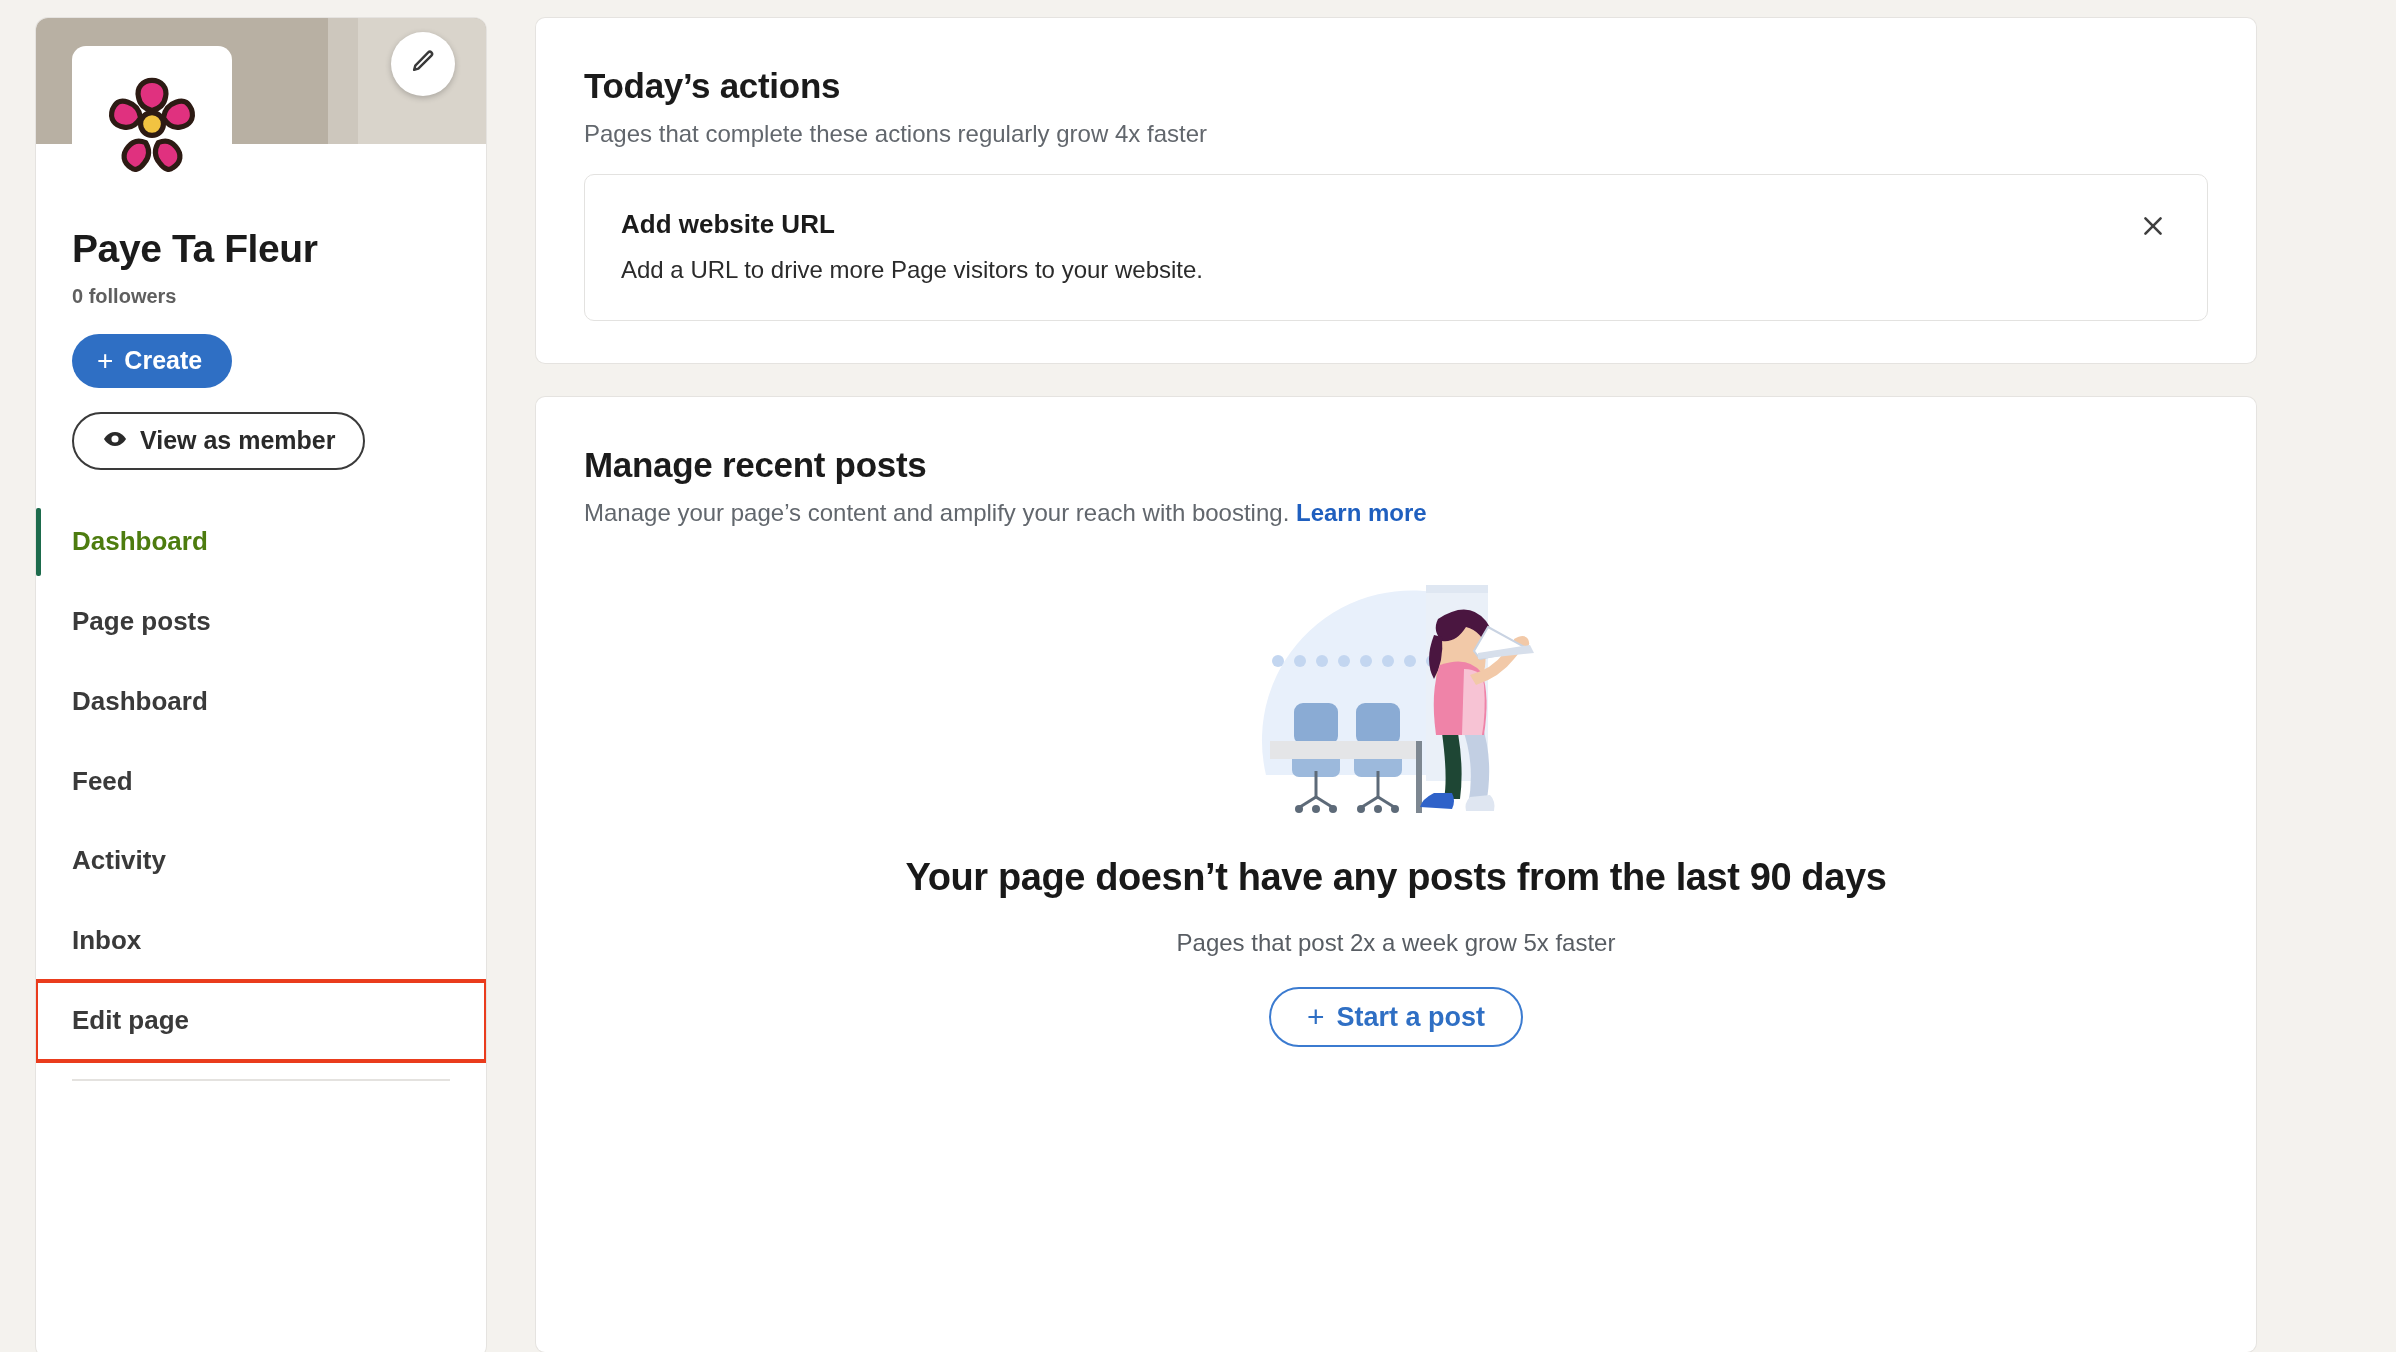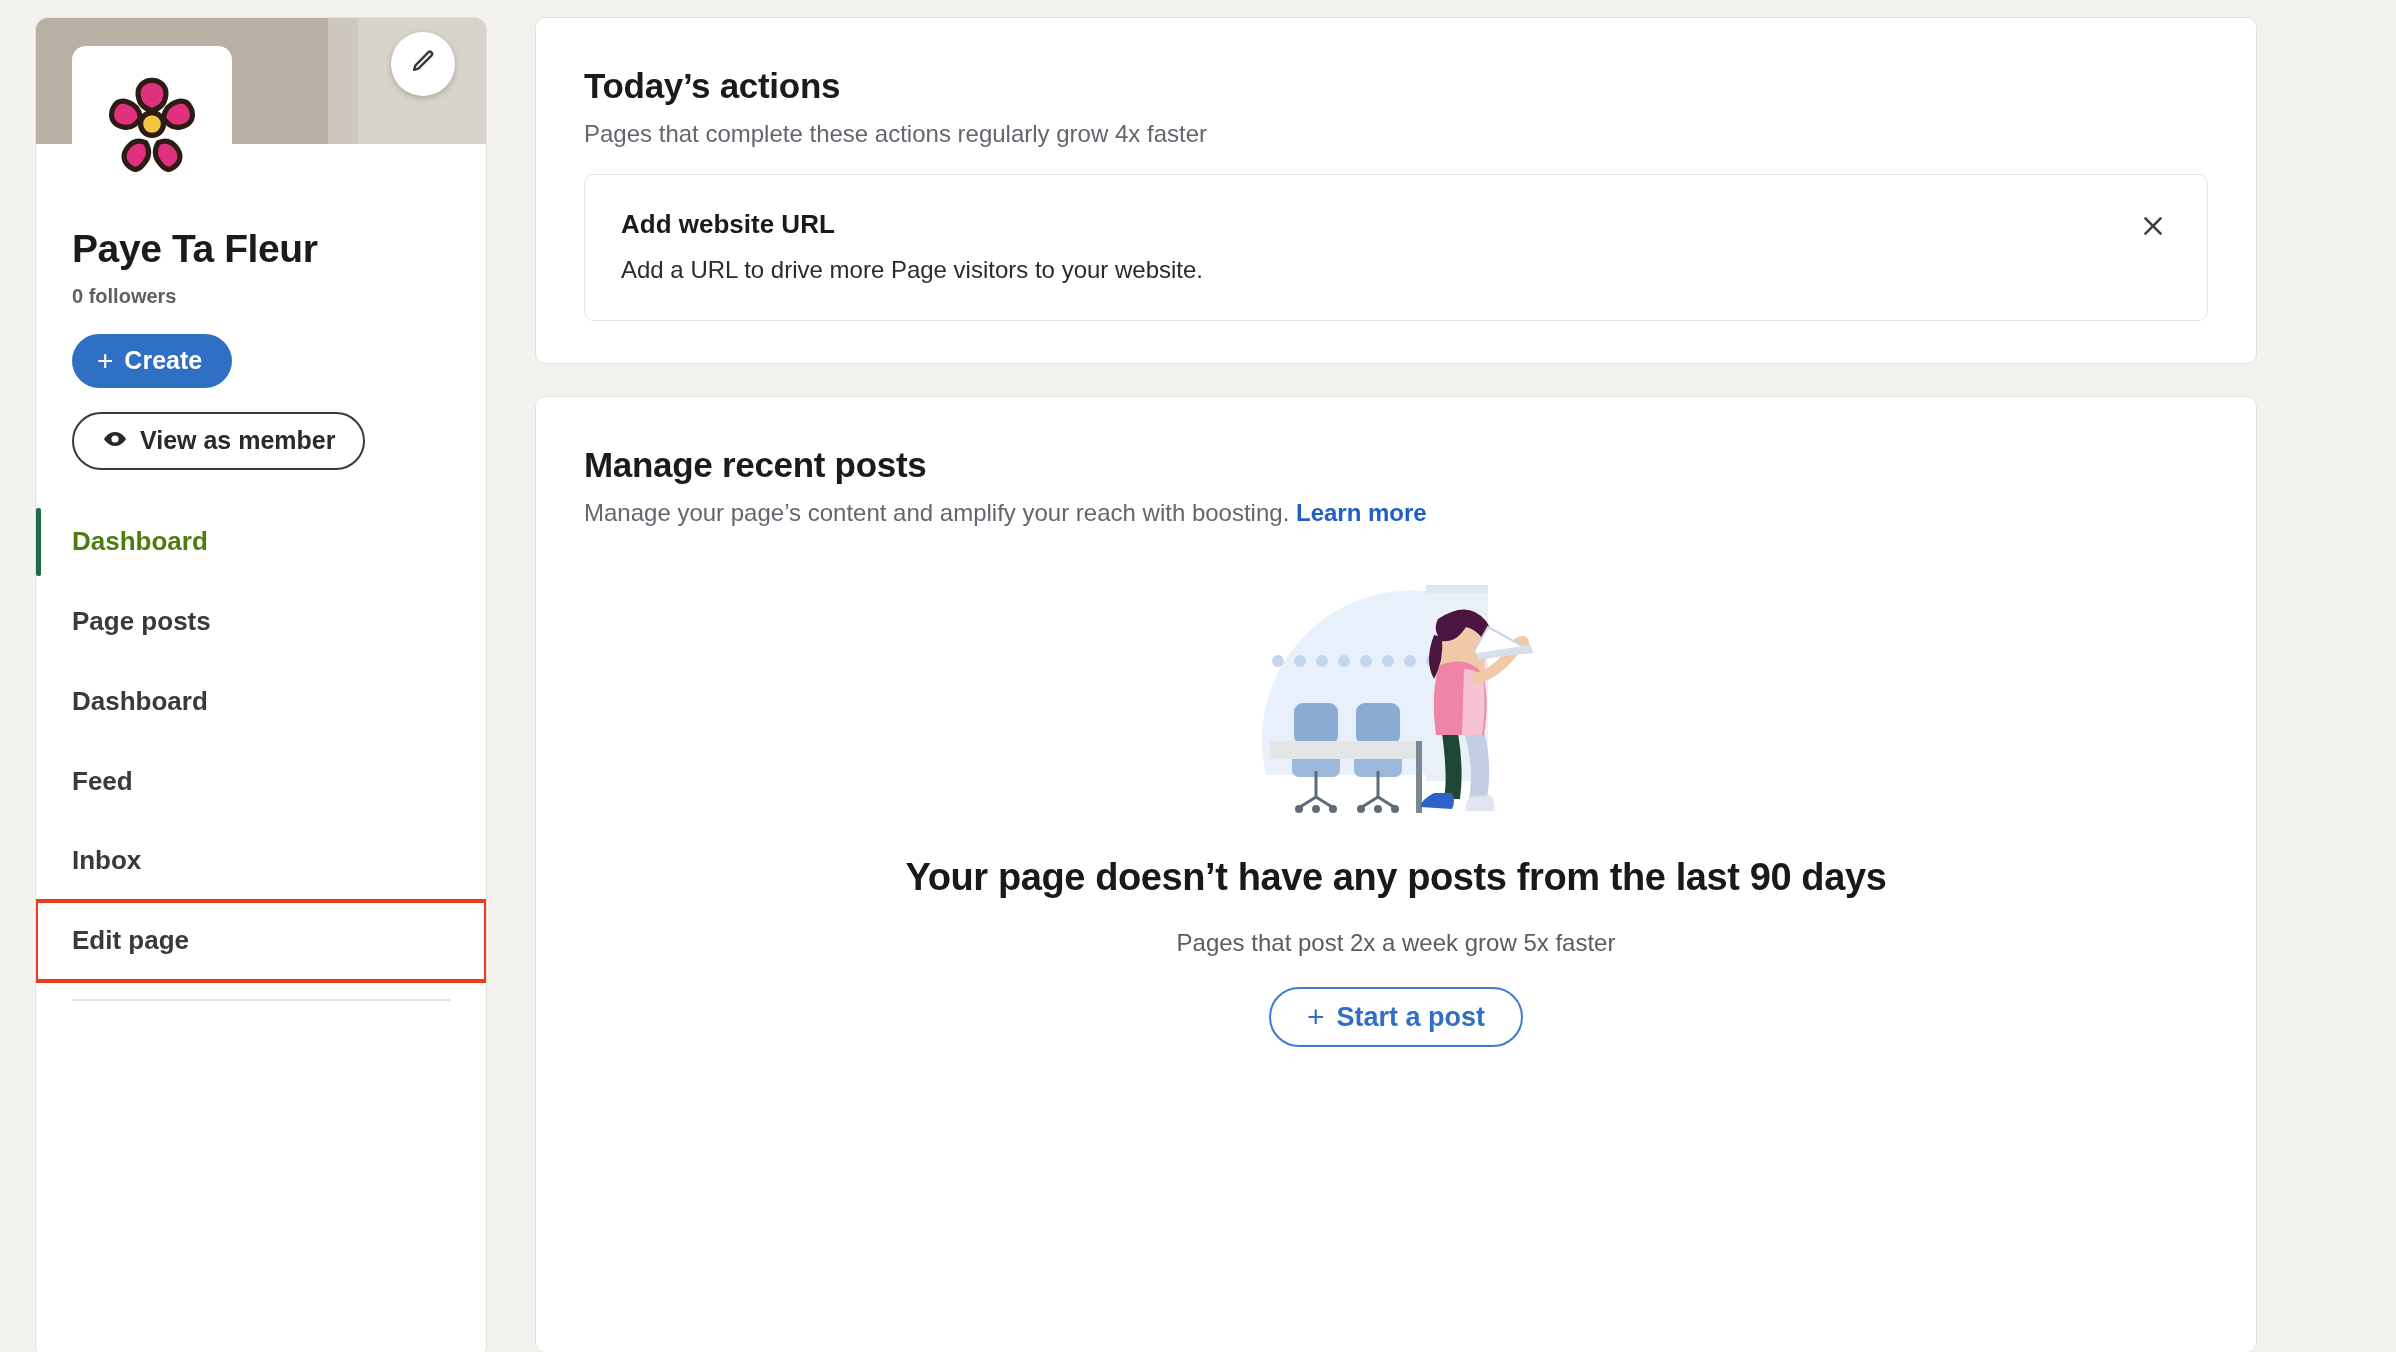--- a/index.html
+++ b/index.html
@@ -343,20 +343,21 @@
           <span>View as member</span>
         </button>
       </div>
     </div>
 
     <nav class="nav">
       <a class="nav-item active"><span>Dashboard</span></a>
       <a class="nav-item"><span>Page posts</span></a>
       <a class="nav-item"><span>Dashboard</span></a>
       <a class="nav-item"><span>Feed</span></a>
+      <a class="nav-item"><span>Activity</span></a>
       <a class="nav-item"><span>Inbox</span></a>
       <a class="nav-item highlight"><span>Edit page</span></a>
       <div class="nav-divider"></div>
     </nav>
   </aside>
 
   <main class="main">
 
     <section class="card">
       <h2 class="card-title">Today’s actions</h2>

